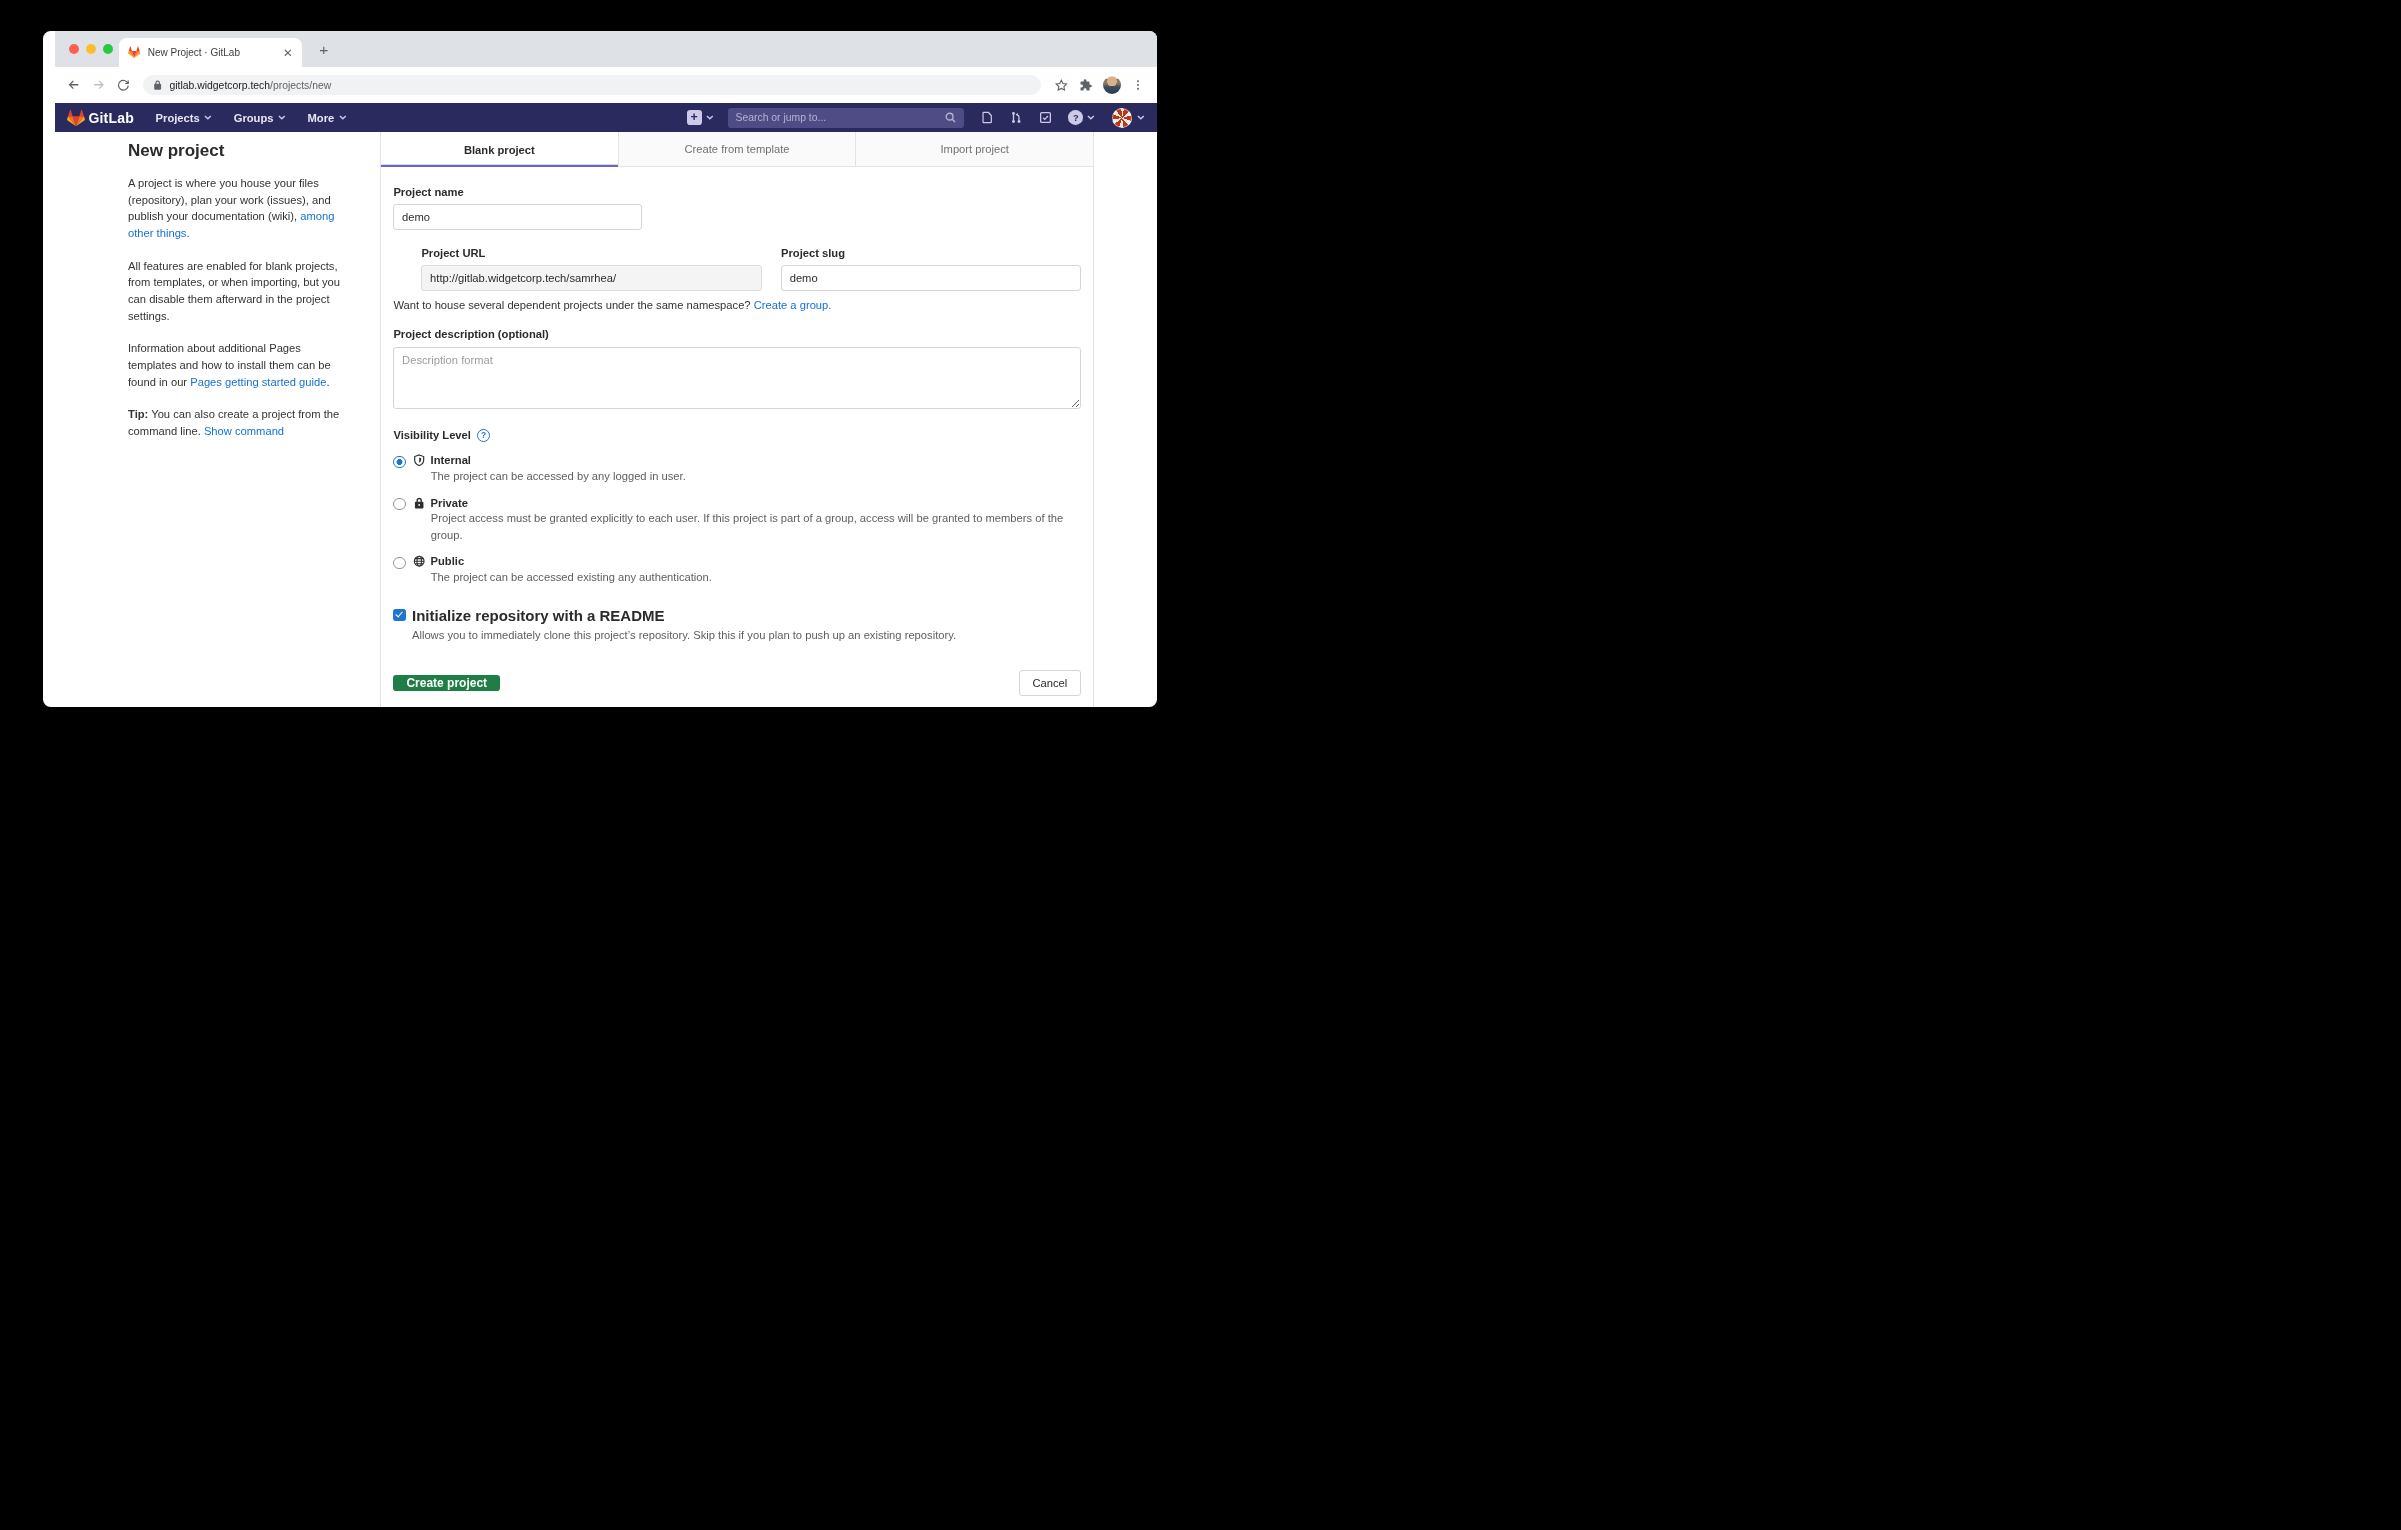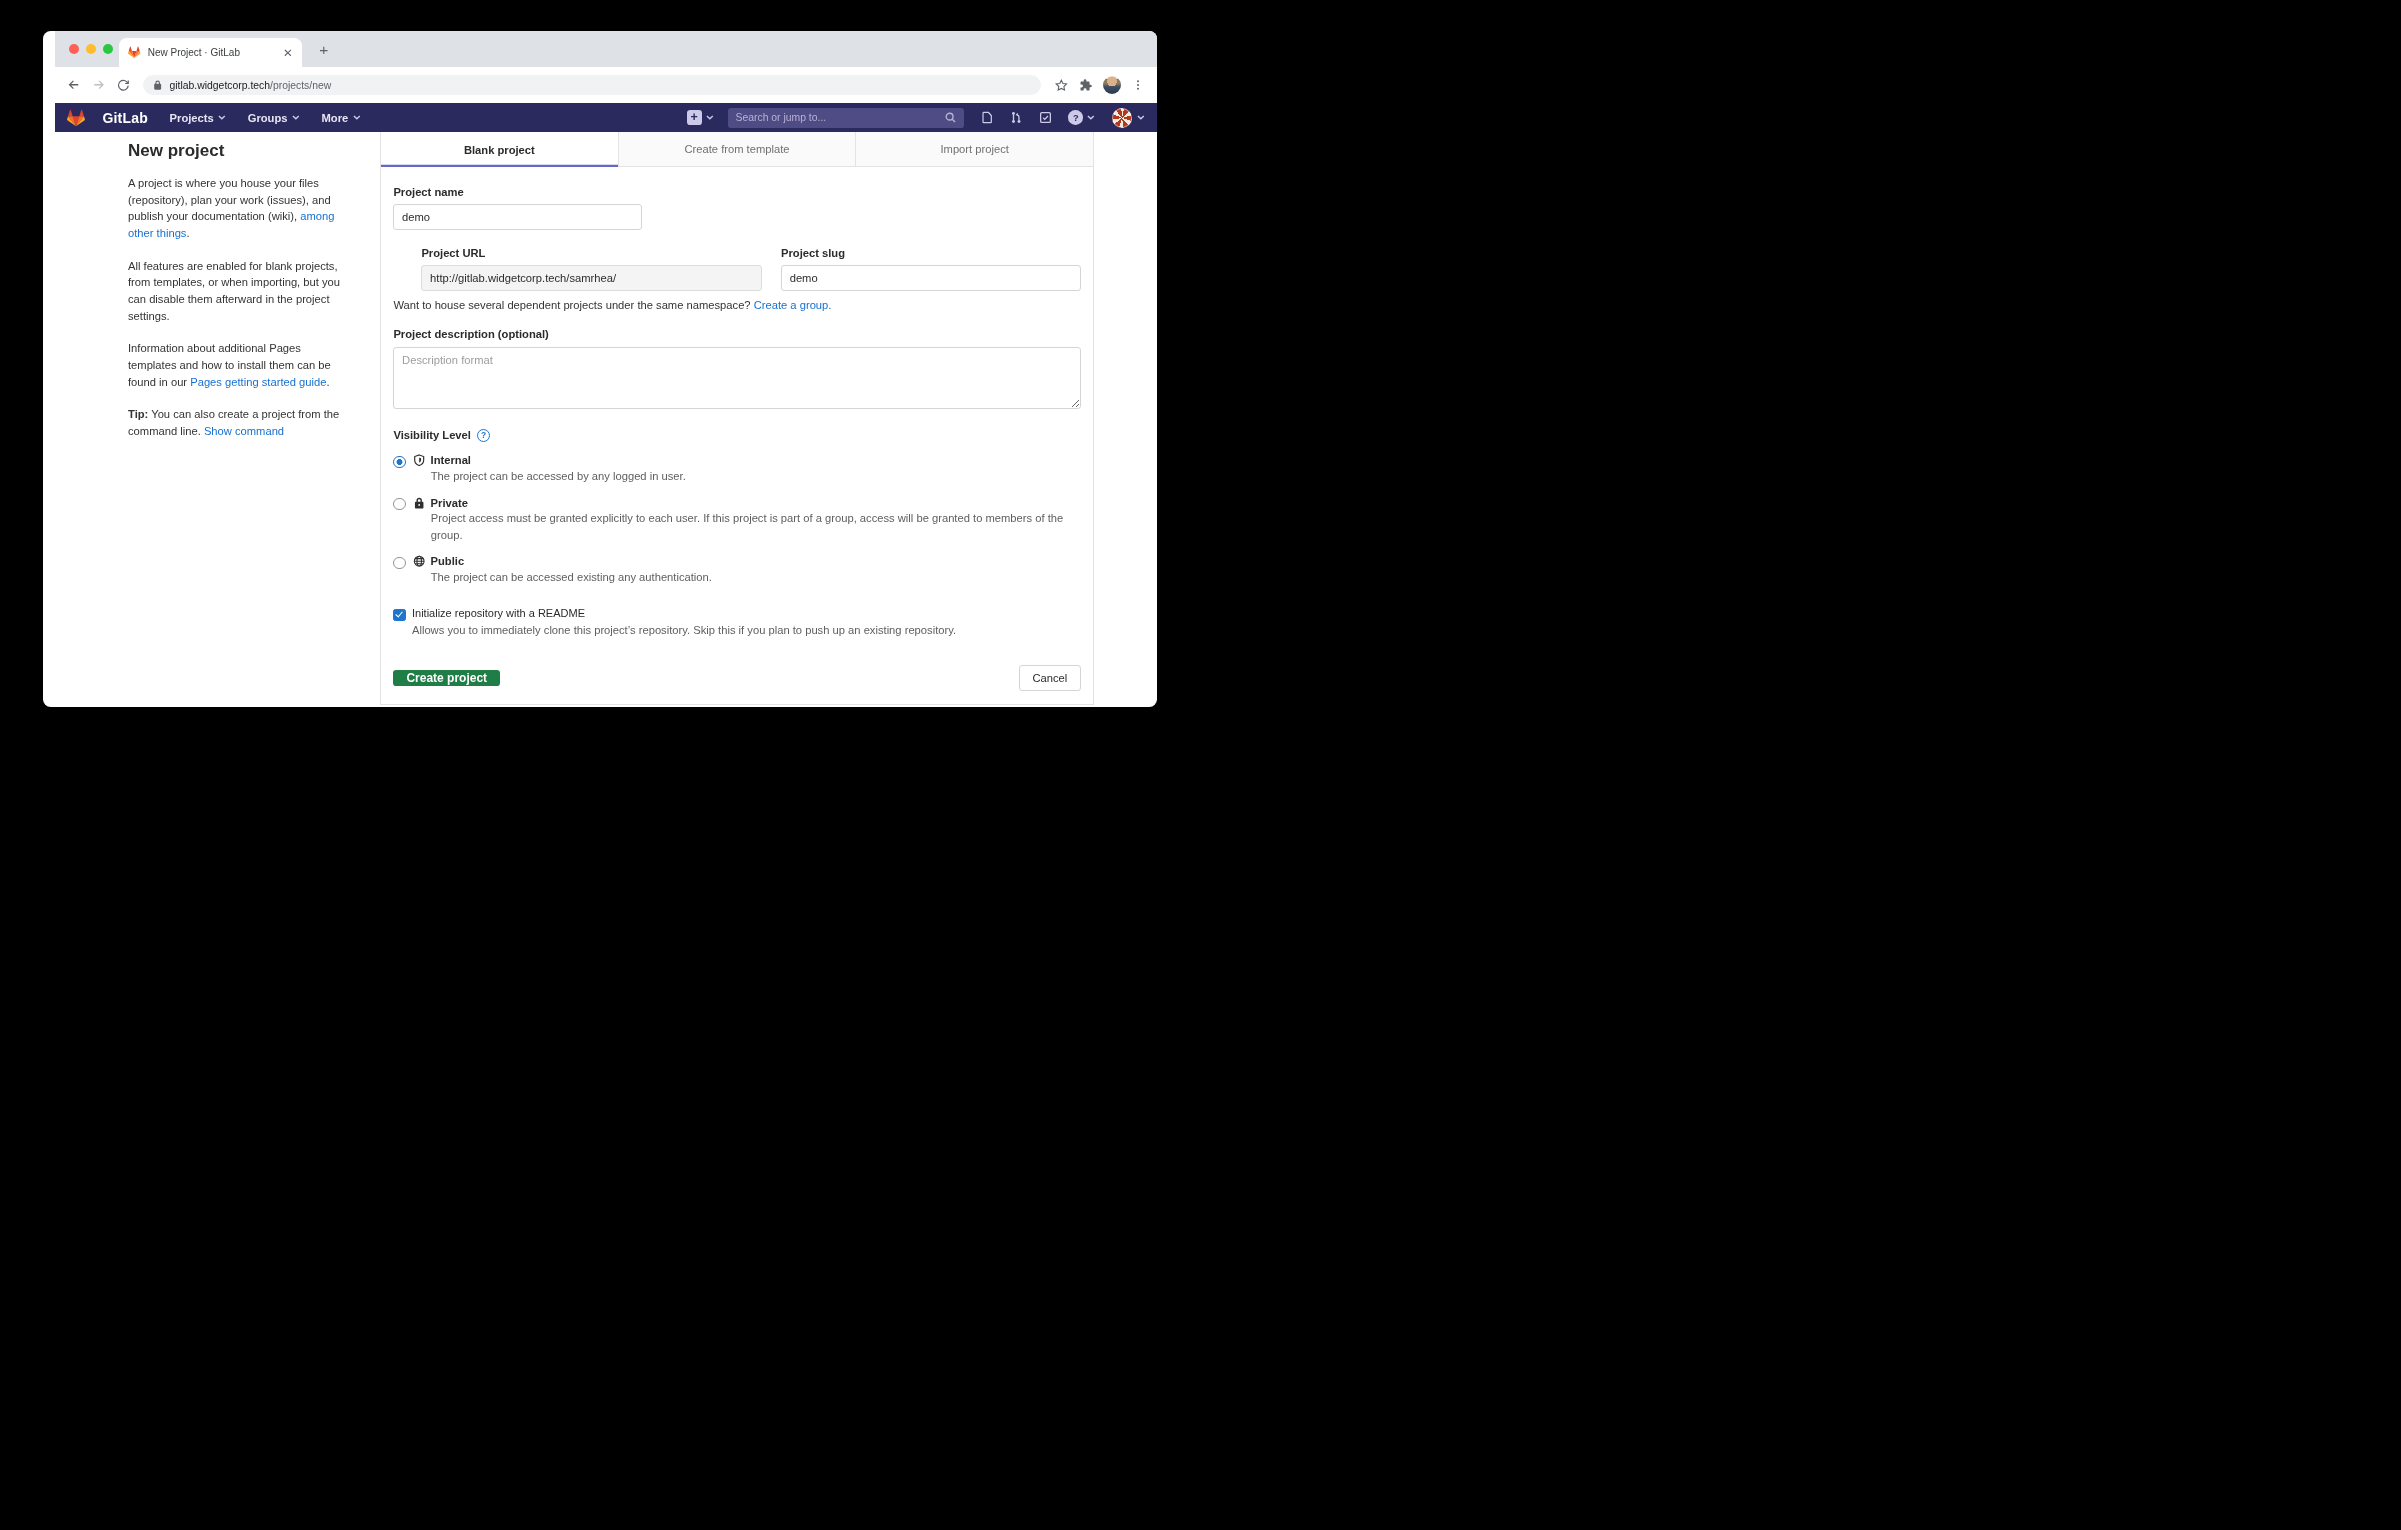--- a/index.html
+++ b/index.html
@@ -28,21 +28,21 @@
   .navbtn { width:21.7px; height:21.7px; display:flex; align-items:center; justify-content:center; }
   .urlpill { flex:1; height:20px; background:#f1f2f4; border-radius:10px; margin:0 6.2px;
              display:flex; align-items:center; padding:0 10px; gap:7px; font-size:10.4px; }
   .url-host { color:#202124; } .url-path { color:#5f6368; }
   .avatar-chrome { width:18.6px; height:18.6px; border-radius:50%; margin:0 3.1px;
      background: radial-gradient(circle at 50% 30%, #d9b28c 0 31%, rgba(0,0,0,0) 32%),
                  linear-gradient(180deg,#e9dcc8 0 18%, #8a7a5e 18% 42%, #3c4d63 60%, #2b3a4d 100%); }
 
   
   .glnav { height:29px; background:#2a2a5e; display:flex; align-items:center; padding:0 12.4px; }
-  .brand { display:flex; align-items:center; gap:17px; margin-right:21.7px; }
+  .brand { display:flex; align-items:center; gap:3px; margin-right:21.7px; }
   .wordmark { font-size:14px; font-weight:700; color:#fff; letter-spacing:0.2px; }
   .glmenus { display:flex; gap:21.7px; align-items:center; }
   .glmenu { display:flex; align-items:center; gap:4.6px; font-size:11.2px; font-weight:700;
             color:#e8e6f5; }
   .glspacer { flex:1; }
   .plusbox { display:flex; align-items:center; gap:4.6px; margin-right:14px; }
   .plussq { width:14.7px; height:14.7px; border-radius:3.1px; background:#cdc9e8; color:#2a2a5e;
             font-size:12.4px; font-weight:700; display:flex; align-items:center; justify-content:center; line-height:1; }
   .glsearch { width:236px; height:20px; background:#4f4b84; border-radius:3.1px; display:flex;
               align-items:center; padding:0 7.7px; margin-right:17px; }
@@ -100,21 +100,21 @@
            background: radial-gradient(circle, #1f75cb 0 2.8px, #fff 3.2px); }
   .optname { display:flex; align-items:center; gap:5.4px; font-size:11.2px; font-weight:700; color:#2b2b2b; }
   .optdesc { font-size:11.2px; line-height:16.2px; color:#5e5e5e; margin:1.5px 0 0 18px; max-width:656px; }
 
   .chkrow { display:flex; gap:6.2px; margin-top:21.7px; }
   .chk { flex:none; width:12.4px; height:12.4px; border-radius:2.3px; border:1.5px solid #949494;
          background:#fff; margin-top:1.5px; position:relative; }
   .chk[data-checked="true"] { background:#1f75cb; border-color:#1f75cb; }
   .chk[data-checked="true"]::after { content:""; position:absolute; left:3.1px; top:0px; width:3.1px;
          height:6.2px; border:solid #fff; border-width:0 1.5px 1.5px 0; transform:rotate(40deg); }
-  .chkname { font-size:11px; font-weight:400; color:#2b2b2b; }
+  .chkname { font-size:15px; font-weight:700; color:#2b2b2b; }
   .chkdesc { font-size:11.2px; color:#5e5e5e; margin-top:4.6px; }
 
   .actions { display:flex; justify-content:space-between; align-items:center; margin-top:29px; }
   .btn-create { height:16px; padding:0 13px; border:none; border-radius:3.1px; background:#1f7e45;
                 color:#fff; font-size:12px; font-weight:700; font-family:inherit; cursor:pointer; }
   .btn-cancel { height:26px; padding:0 12.4px; border:0.8px solid #d4d4d4; border-radius:3.1px;
                 background:#fff; color:#2b2b2b; font-size:11.2px; font-family:inherit; cursor:pointer; }
   svg { display:block; }
 </style>
 </head>

